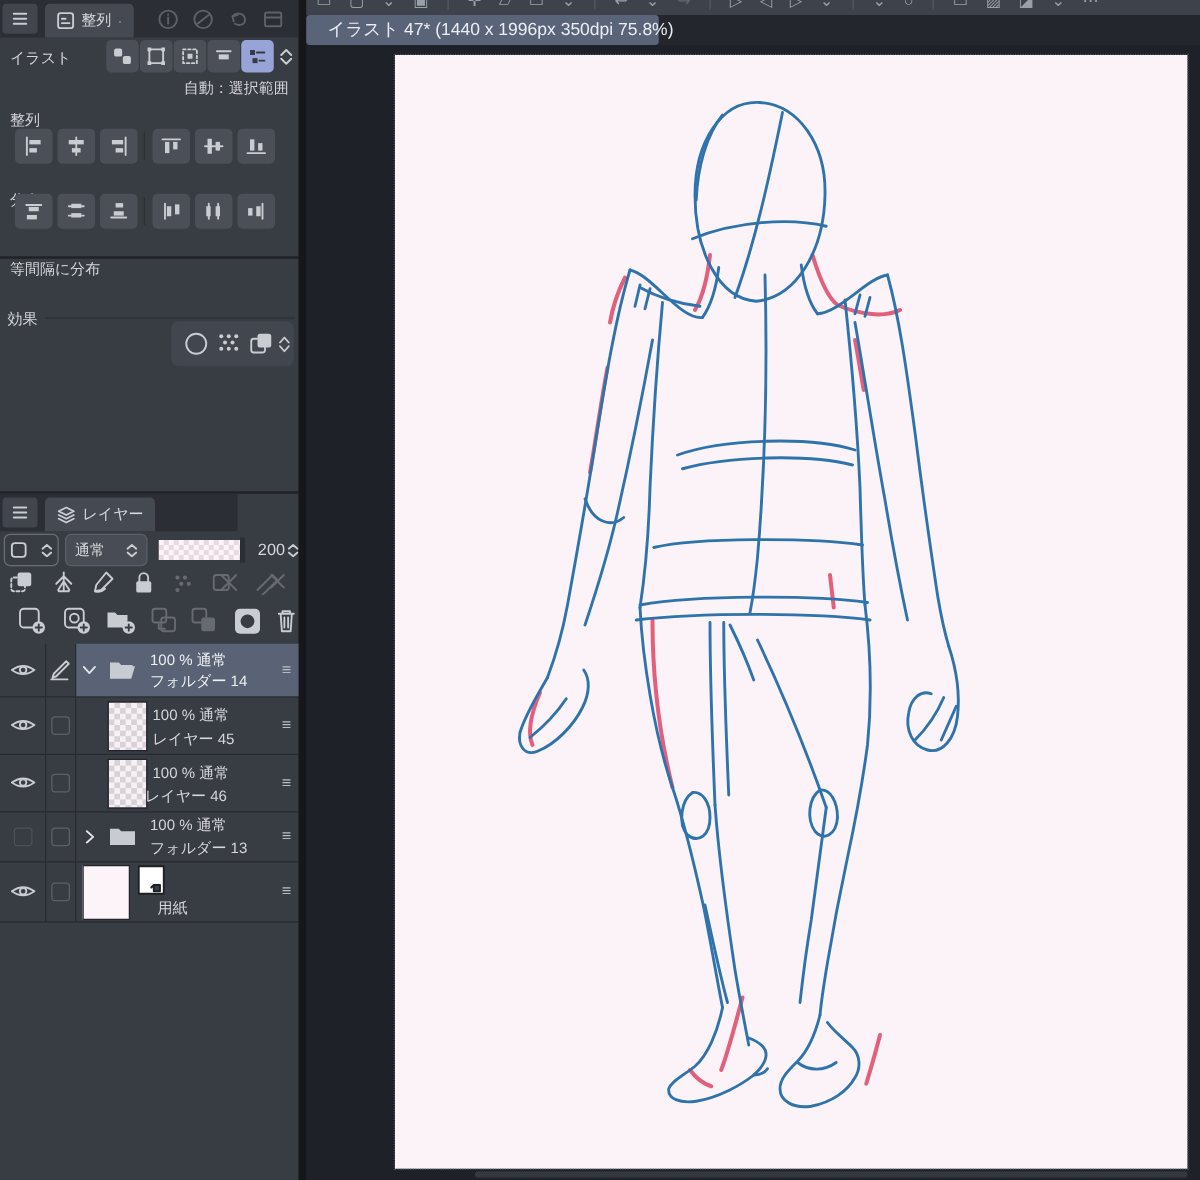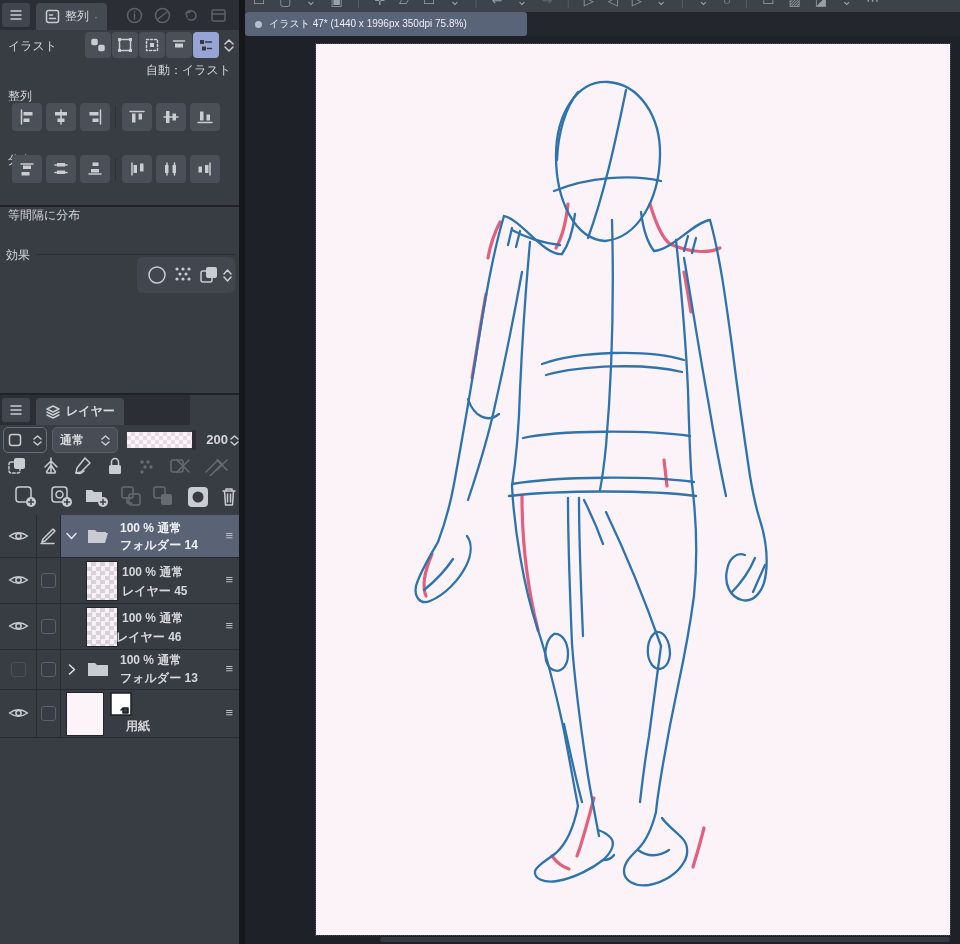--- a/index.html
+++ b/index.html
@@ -32,21 +32,21 @@
   .chk{width:13px;height:13px;border:1.5px solid #5c6069;border-radius:3px;}
   
   .main{left:245px;top:0;width:715px;height:944px;background:#1e2127;}
   .toolsliver{position:absolute;left:0;top:0;width:715px;height:12px;background:#3e424a;overflow:hidden;
               display:flex;align-items:flex-start;gap:14px;padding-left:8px;}
   .toolsliver span{display:block;margin-top:-7px;color:#9aa0a9;font-size:13px;}
   .tabbar{position:absolute;left:0;top:12px;width:715px;height:24px;background:#23262c;}
   .doctab{position:absolute;left:0;top:0;height:24px;width:282px;background:#5a6478;border-radius:3px;
           display:flex;align-items:center;gap:7px;padding:0 10px;box-sizing:border-box;}
   .doctab .dot{width:7px;height:7px;border-radius:50%;background:#b6becf;}
-  .doctab .t{font-size:10px;color:#eceef4;white-space:nowrap;}
+  .doctab .t{font-size:14px;color:#eceef4;white-space:nowrap;}
   .canvasarea{position:absolute;left:0;top:36px;width:715px;height:908px;background:#1e2127;}
   .page{position:absolute;left:71px;top:8px;width:634px;height:891px;background:#fcf3f9;outline:1.5px dotted #474c57;}
   .hscroll{position:absolute;left:135px;bottom:2px;width:570px;height:5px;background:#343841;border-radius:3px;}
 </style>
 </head>
 <body>
 
 <div class="app">
 
   <div class="abs sidebar">
@@ -122,21 +122,21 @@
       </div>
       <div class="abs stepper" style="left:221px;top:32px;width:15px;height:26px;">
         <svg class="ic" width="10" height="6">
             <path d="M1 5 L5 1 L9 5"></path>
           </svg>
         <svg class="ic" width="10" height="6">
             <path d="M1 1 L5 5 L9 1"></path>
           </svg>
       </div>
 
-      <div class="abs lbl" style="right:8px;top:62px;">自動：イラスト</div>
+      <div class="abs lbl" style="right:8px;top:62px;">自動：選択範囲</div>
 
       <div class="abs lbl" style="left:8px;top:88px;">整列</div>
 
       <div class="abs btn" style="left:12px;top:103px;width:30px;height:28px;">
         <svg class="ic" width="18" height="18">
             <path d="M3.5 2v14"></path>
             <rect x="5.5" y="4" width="9" height="3.5" fill="#c9ccd1" stroke="none"></rect>
             <rect x="5.5" y="10.5" width="6" height="3.5" fill="#c9ccd1" stroke="none"></rect>
           </svg>
       </div>
@@ -255,21 +255,21 @@
             </svg>
           <svg class="ic" width="9" height="6">
               <path d="M1 1 L4.5 5 L8 1"></path>
             </svg>
         </div>
       </div>
     </div>
 
     <div class="psep" style="top:393px;"></div>
 
-    <div class="abs" style="left:0;top:395px;width:190px;height:549px;font-weight:bold;">
+    <div class="abs" style="left:0;top:395px;width:190px;height:549px;">
       <div class="tabrow">
         <div class="hamb abs" style="left:2px;top:3px;">
           <svg class="ic" width="14" height="12">
               <path d="M2 2h10M2 6h10M2 10h10"></path>
             </svg>
         </div>
         <div class="ptab" style="left:36px;">
           <svg class="ic" width="16" height="16">
               <path d="M2 5 L8 2 L14 5 L8 8 Z"></path>
               <path d="M2 8 L8 11 L14 8"></path>

